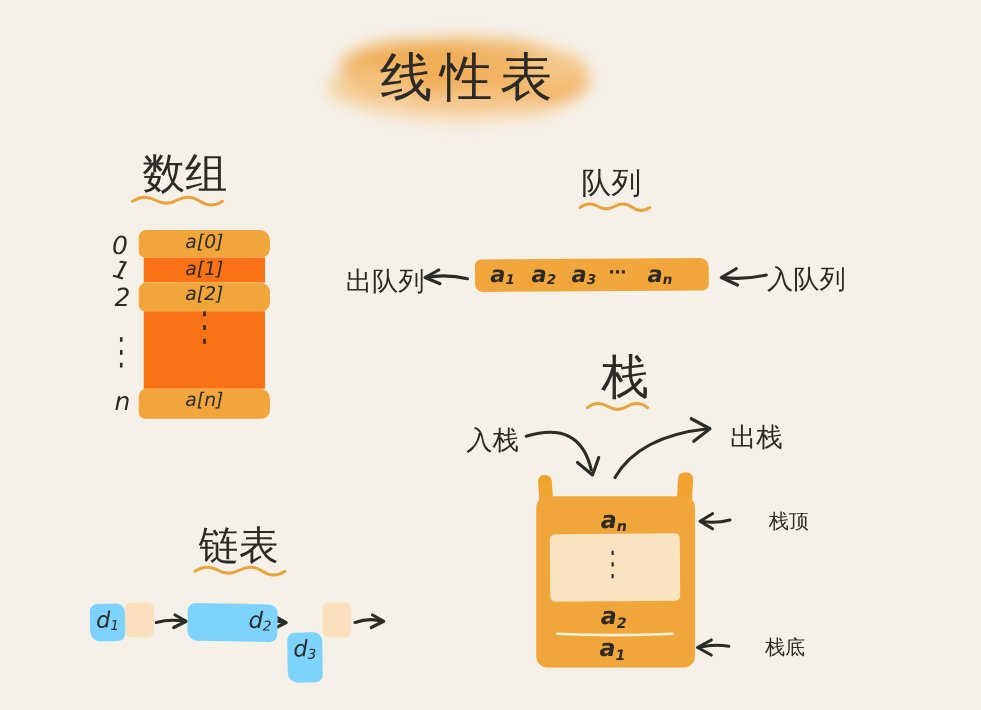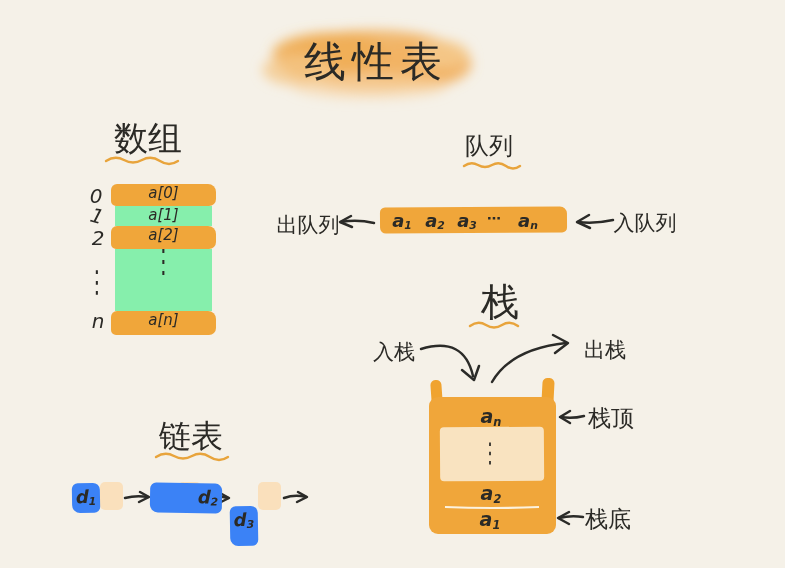--- a/index.html
+++ b/index.html
@@ -7,29 +7,29 @@
   svg.layer{position:absolute;left:0;top:0;}
   .t{position:absolute;transform:translate(-50%,-50%);white-space:nowrap;}
   .wavy{stroke:#E8A43C;stroke-width:2.4;fill:none;stroke-linecap:round;}
   .ink{stroke:#2b2b28;stroke-width:2.5;fill:none;stroke-linecap:round;stroke-linejoin:round;}
   .title{font-size:42px;letter-spacing:6px;}
   .h-array{left:148px;top:139px;font-size:34px;}
   .h-queue{left:489px;top:146px;font-size:24px;}
   .h-stack{left:500px;top:302px;font-size:38px;}
   .h-list{left:191px;top:437px;font-size:32px;}
   .lab{font-size:21px;}
-  .lab2{font-size:23px;}
+  .lab2{font-size:16px;margin-left:20px;}
   .array{position:absolute;left:115px;top:184px;width:97px;}
   .arow{display:flex;align-items:flex-start;justify-content:center;font-style:italic;font-size:15px;}
   .orange{background:#F0A63A;margin:0 -4px;border-radius:6px 8px 7px 5px;}
-  .peach{background:#86efac;}
+  .peach{background:#f97316;}
   .idx{font-size:20px;font-style:italic;}
   .qitem{font-size:18px;font-style:italic;font-weight:bold;}
   .sub{font-size:0.6em;position:relative;top:0.22em;}
-  .node{position:absolute;text-align:center;font-size:18px;font-style:italic;font-weight:bold;background:#3b82f6;border-radius:6px 7px 6px 8px;}
+  .node{position:absolute;text-align:center;font-size:18px;font-style:italic;font-weight:normal;background:#7dd3fc;border-radius:6px 7px 6px 8px;}
   .pnode{position:absolute;background:#FAE0BC;border-radius:5px;}
   .sitem{font-size:19px;font-style:italic;font-weight:bold;}
 </style>
 </head>
 <body>
 
 <div id="page">
   <svg class="layer" width="785" height="568">
     <defs>
       <filter id="wc" x="-60%" y="-60%" width="220%" height="220%">

